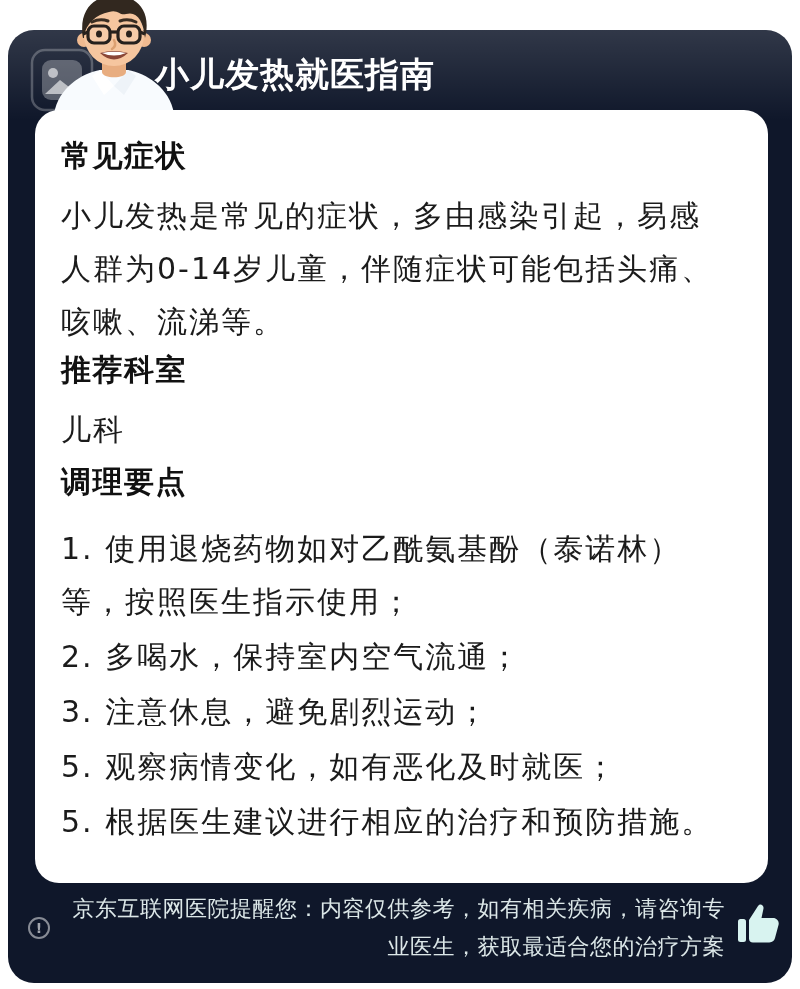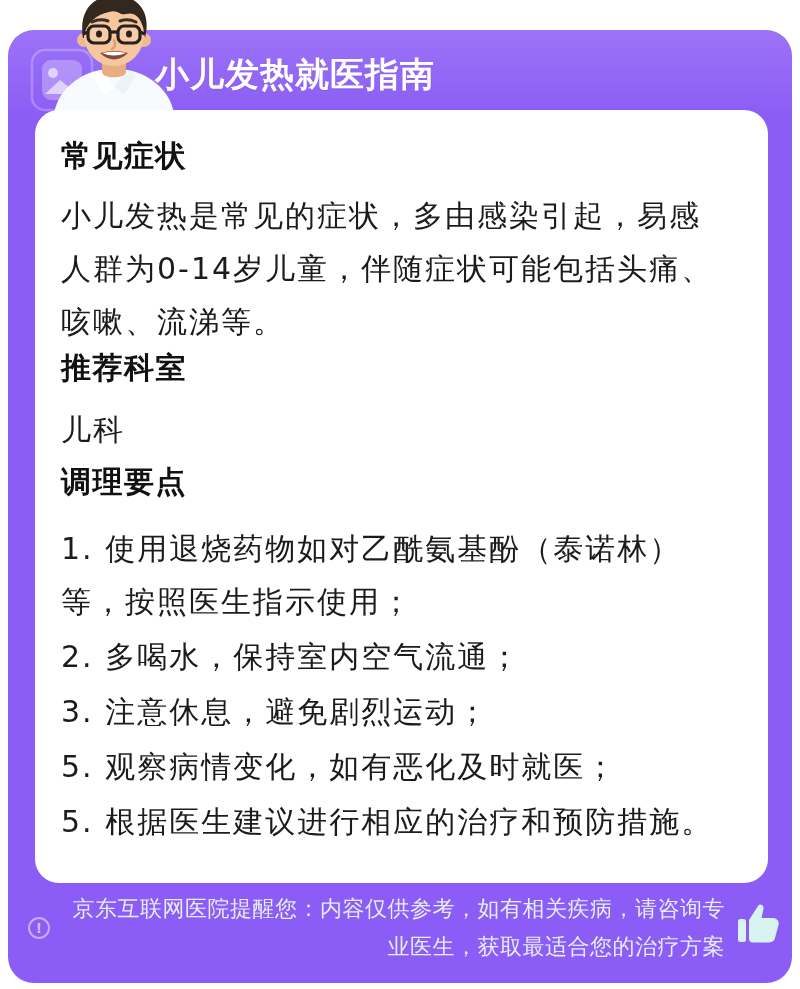--- a/index.html
+++ b/index.html
@@ -4,21 +4,21 @@
 <style>
   * { margin:0; padding:0; box-sizing:border-box; }
   html,body { background:#ffffff; }
   body { font-family:"DejaVu Sans","Liberation Sans",sans-serif; }
   .page {
     position:relative; width:800px; height:989px;
     background:#ffffff; overflow:hidden;
   }
   .panel {
     position:absolute; left:8px; top:30px; width:784px; height:953px;
-    background:#8b5cf6; border-radius:26px;
+    background:#0f172a; border-radius:26px;
   }
   .header-glow {
     position:absolute; left:0; top:0; width:100%; height:90px;
     border-radius:26px 26px 0 0;
     background:linear-gradient(180deg, rgba(255,255,255,0.14), rgba(255,255,255,0.0));
     pointer-events:none;
   }
   .photo-deco { position:absolute; left:22px; top:18px; width:64px; height:64px; }
   .avatar { position:absolute; left:30px; top:-30px; width:152px; height:114px; }
   .panel-title {
@@ -32,21 +32,21 @@
     padding:28px 41px 30px 26px; overflow:hidden;
   }
   .card h2 {
     font-size:30px; line-height:36px; font-weight:bold;
     color:#111111; letter-spacing:1.5px;
   }
   .card p.body-text {
     font-size:30px; line-height:53px; color:#1b1b1b; letter-spacing:2px;
   }
   .sec1-p { margin-top:15px; }
-  .sec2-h { margin-top:4px;font-family:Liberation Mono, monospace; }
+  .sec2-h { margin-top:4px; }
   .sec2-p { margin-top:15px; }
   .sec3-h { margin-top:8px; }
   .care-list { margin-top:22px; }
   .care-list p.body-text { margin-bottom:2px; }
   .footer {
     position:absolute; left:20px; top:860px; width:748px;
     display:flex; align-items:center; gap:9px;
   }
   .info-badge {
     flex:0 0 auto; width:22px; height:22px; border-radius:50%;

